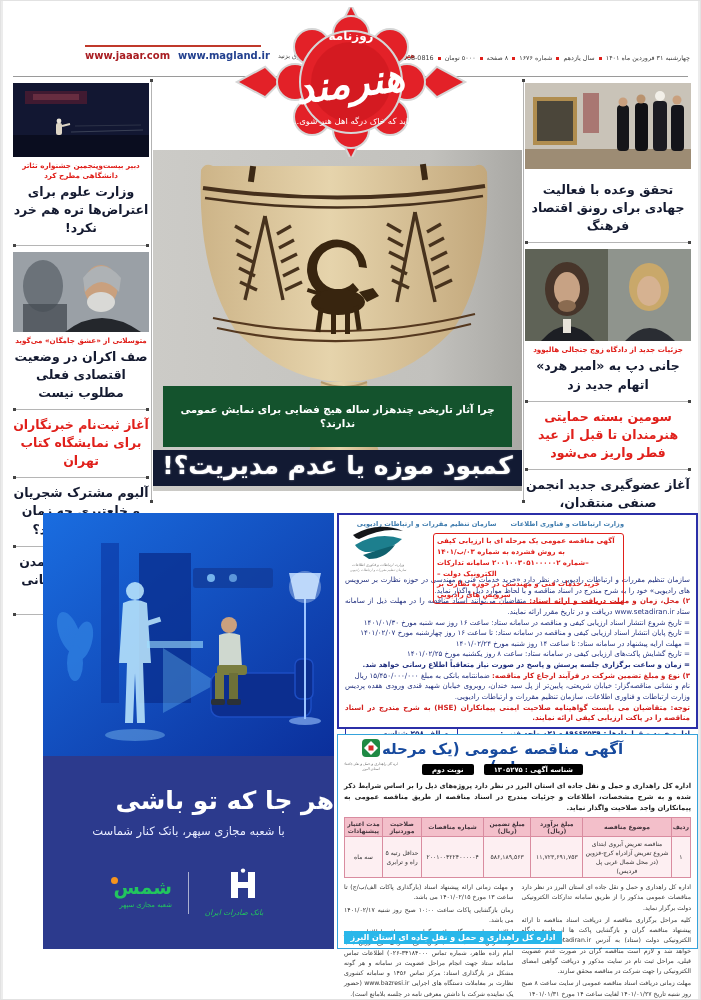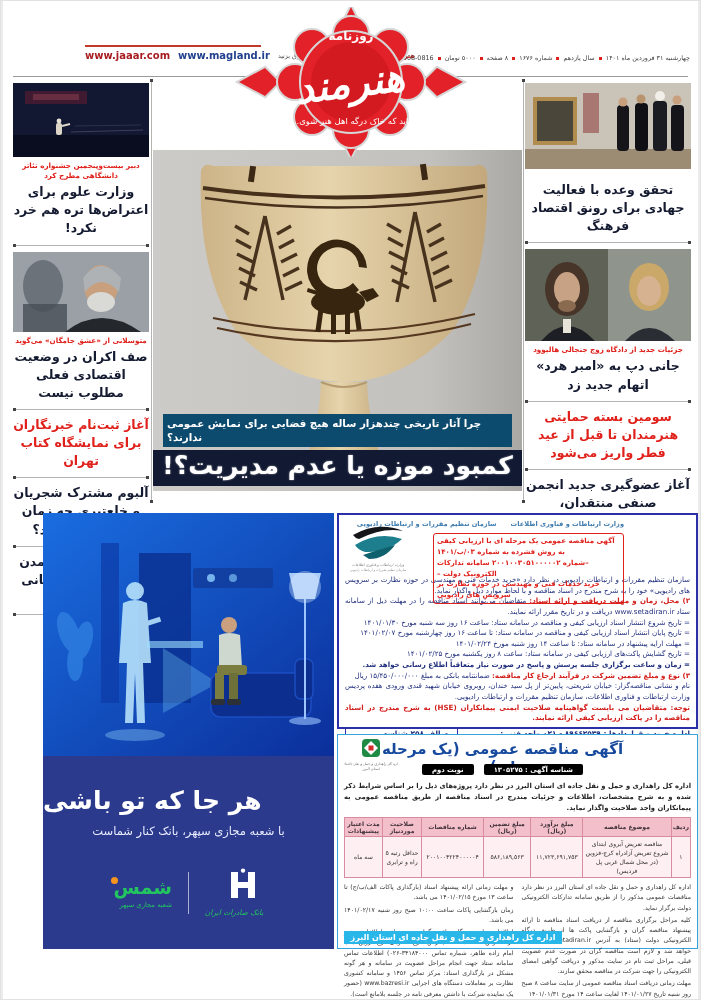--- a/index.html
+++ b/index.html
@@ -40,34 +40,34 @@
   .story-title { margin-top:2px; font-weight:bold; color:#141a30; font-size:12.5px;
                  line-height:1.45; text-align:center; direction:rtl; }
   .story-title.red { color:#e0201b; }
   .divider { position:relative; height:1px; background:#b5b5b5; margin:7px 2px 6px; }
   .divider::before,.divider::after { content:""; position:absolute; top:-1px; width:3px; height:3px; background:#444; }
   .divider::before { right:-2px; } .divider::after { left:-2px; }
 
   
   .main-photo { position:absolute; left:152px; top:149px; width:369px; height:341px; background:#c6c5c1; }
   .main-photo svg { position:absolute; inset:0; }
-  .main-kicker { position:absolute; left:10px; right:10px; bottom:44px; background:#0c4a6e;
-                 color:#fff; font-weight:bold; font-size:10.3px; text-align:left;
-                 direction:rtl; padding:3px 4px; line-height:1.3; }
+  .main-kicker { position:absolute; left:10px; right:10px; bottom:44px; background:#14532d;
+                 color:#fff; font-weight:bold; font-size:10.3px; text-align:center;
+                 direction:rtl; padding:17px 4px; line-height:1.3; }
   .main-title { position:absolute; left:0; right:0; bottom:5px; background:#121a33; color:#fff;
                 font-weight:bold; font-size:25px; text-align:center; direction:rtl;
                 padding:1px 6px 6px; letter-spacing:.5px;
                 text-shadow:0 0 2px rgba(255,255,255,.55); }
 
   
   .ad-bank { position:absolute; left:42px; top:512px; width:291px; height:436px;
              background:#2c3a8d; overflow:hidden; }
   .ad-scene { width:291px; height:243px; display:block; }
   .ad-headline { margin-top:30px; color:#fff; font-weight:bold; font-size:25px;
-                 text-align:left; direction:rtl; letter-spacing:1px; }
+                 text-align:right; direction:rtl; letter-spacing:1px; }
   .ad-sub { margin-top:9px; color:#e8ecff; font-size:11.5px; text-align:center; direction:rtl; }
   .ad-logos { margin-top:30px; display:flex; direction:rtl; justify-content:center;
               align-items:center; gap:16px; }
   .ad-logo-div { width:1px; height:42px; background:rgba(255,255,255,.6); }
   .logo-box { color:#22c55e; }
   .shams-word { position:relative; font-size:19px; font-weight:bold; display:inline-block; }
   .shams-dot { position:absolute; top:1px; left:-3px; width:7px; height:7px;
                border-radius:50%; background:#f7941d; }
   .logo-sub { font-size:6.8px; margin-top:3px; direction:rtl; }
   .saderat-script { font-size:7.5px; font-style:italic; margin-top:2px; direction:rtl; }

